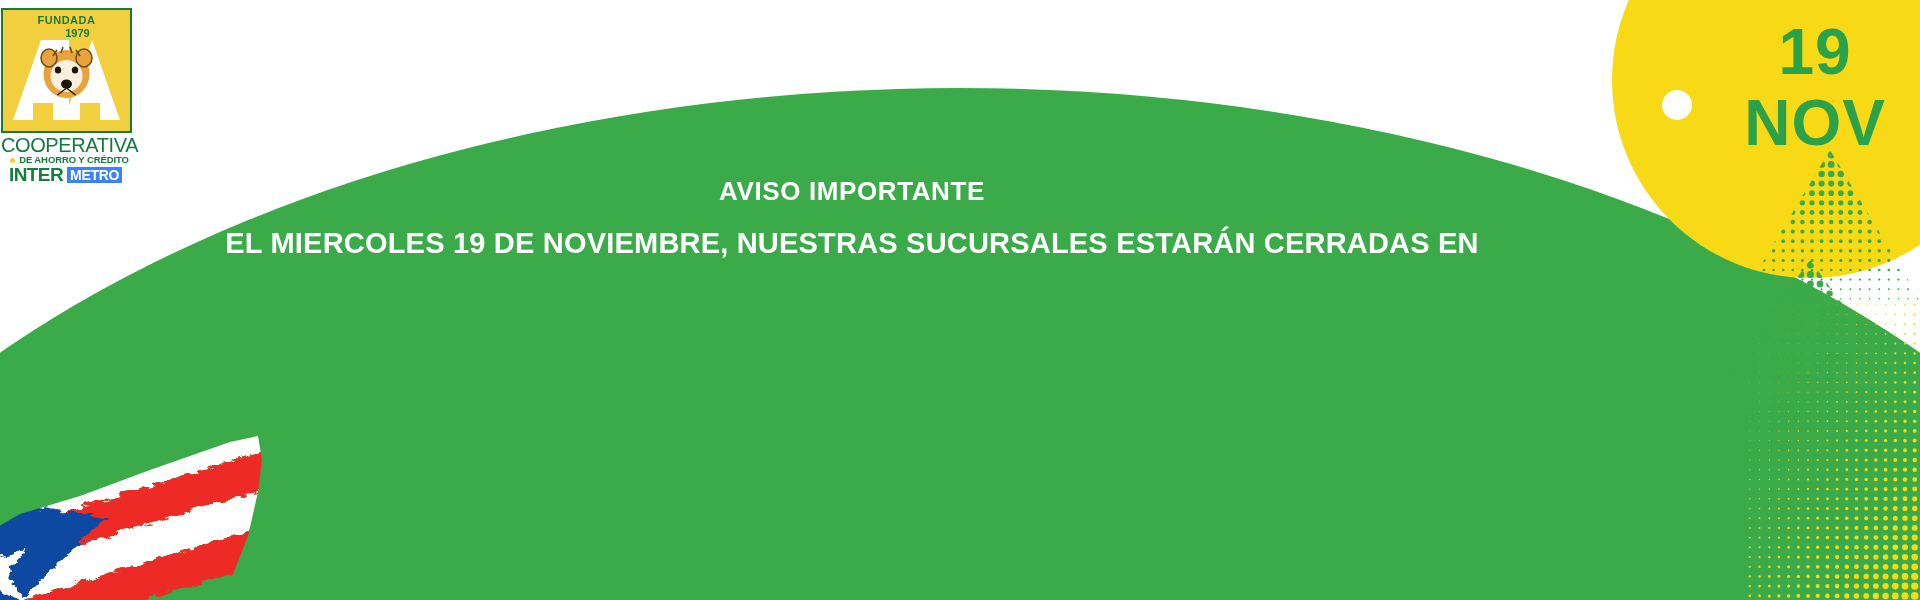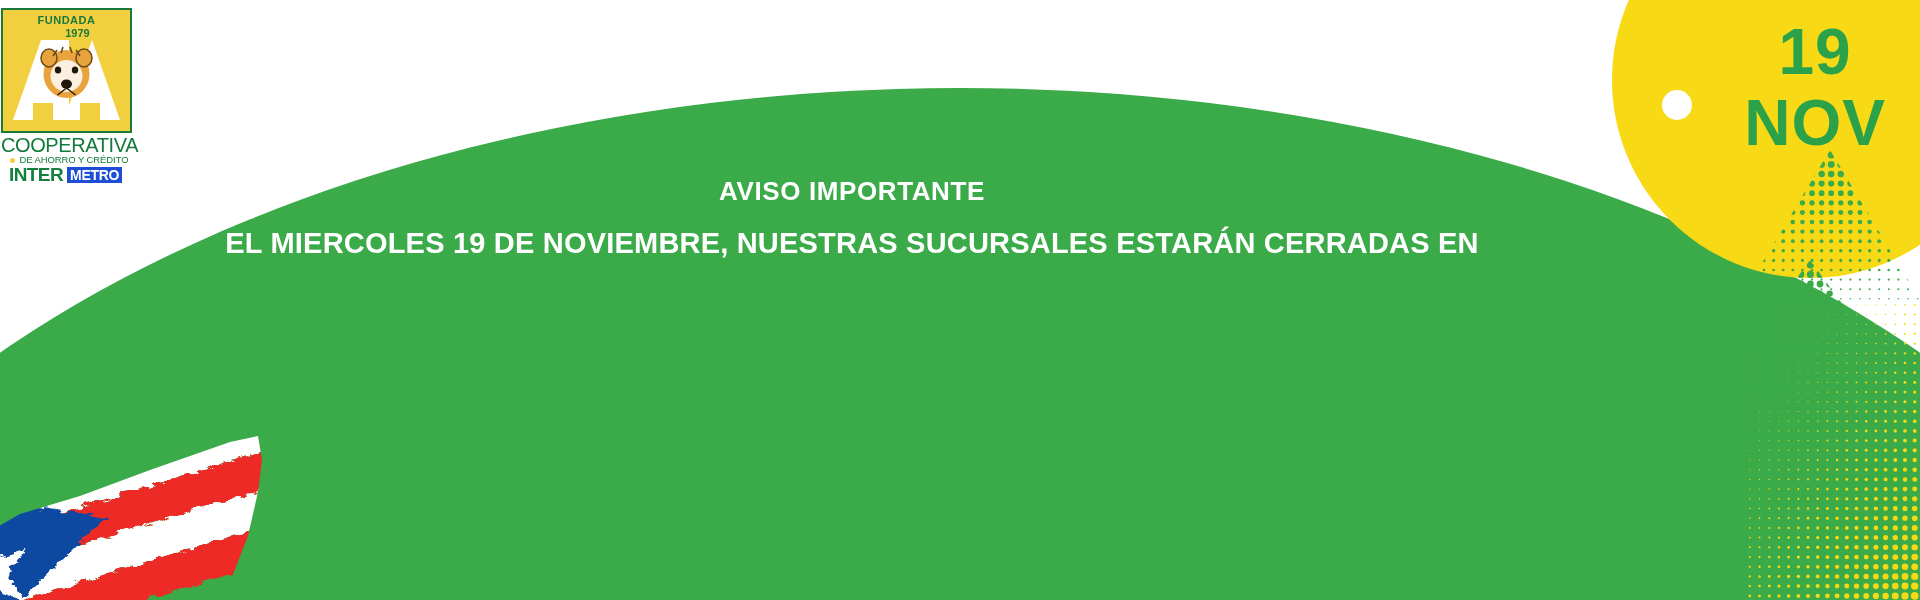--- a/index.html
+++ b/index.html
@@ -143,21 +143,21 @@
     letter-spacing: -0.4px;
     text-align: left;
   }
   .logo-sub {
     position: absolute;
     left: 6px;
     top: 146px;
     width: 134px;
     color: #137a3b;
     font-size: 9.5px;
-    font-weight: normal;
+    font-weight: bold;
     letter-spacing: -0.1px;
     text-align: center;
   }
   .logo-bullet {
     position: absolute;
     left: 9px;
     top: 150px;
     width: 5px;
     height: 5px;
     background: #f2cf3f;
@@ -171,21 +171,21 @@
     align-items: center;
   }
   .logo-inter {
     color: #15803d;
     font-size: 19px;
     font-weight: bold;
     letter-spacing: -0.6px;
   }
   .logo-metro {
     margin-left: 4px;
-    background: #1d4ed8;
+    background: #3b82f6;
     color: #ffffff;
     font-size: 14px;
     font-weight: bold;
     padding: 0 3px;
     letter-spacing: -0.3px;
   }
 
   
   .flag {
     position: absolute;

